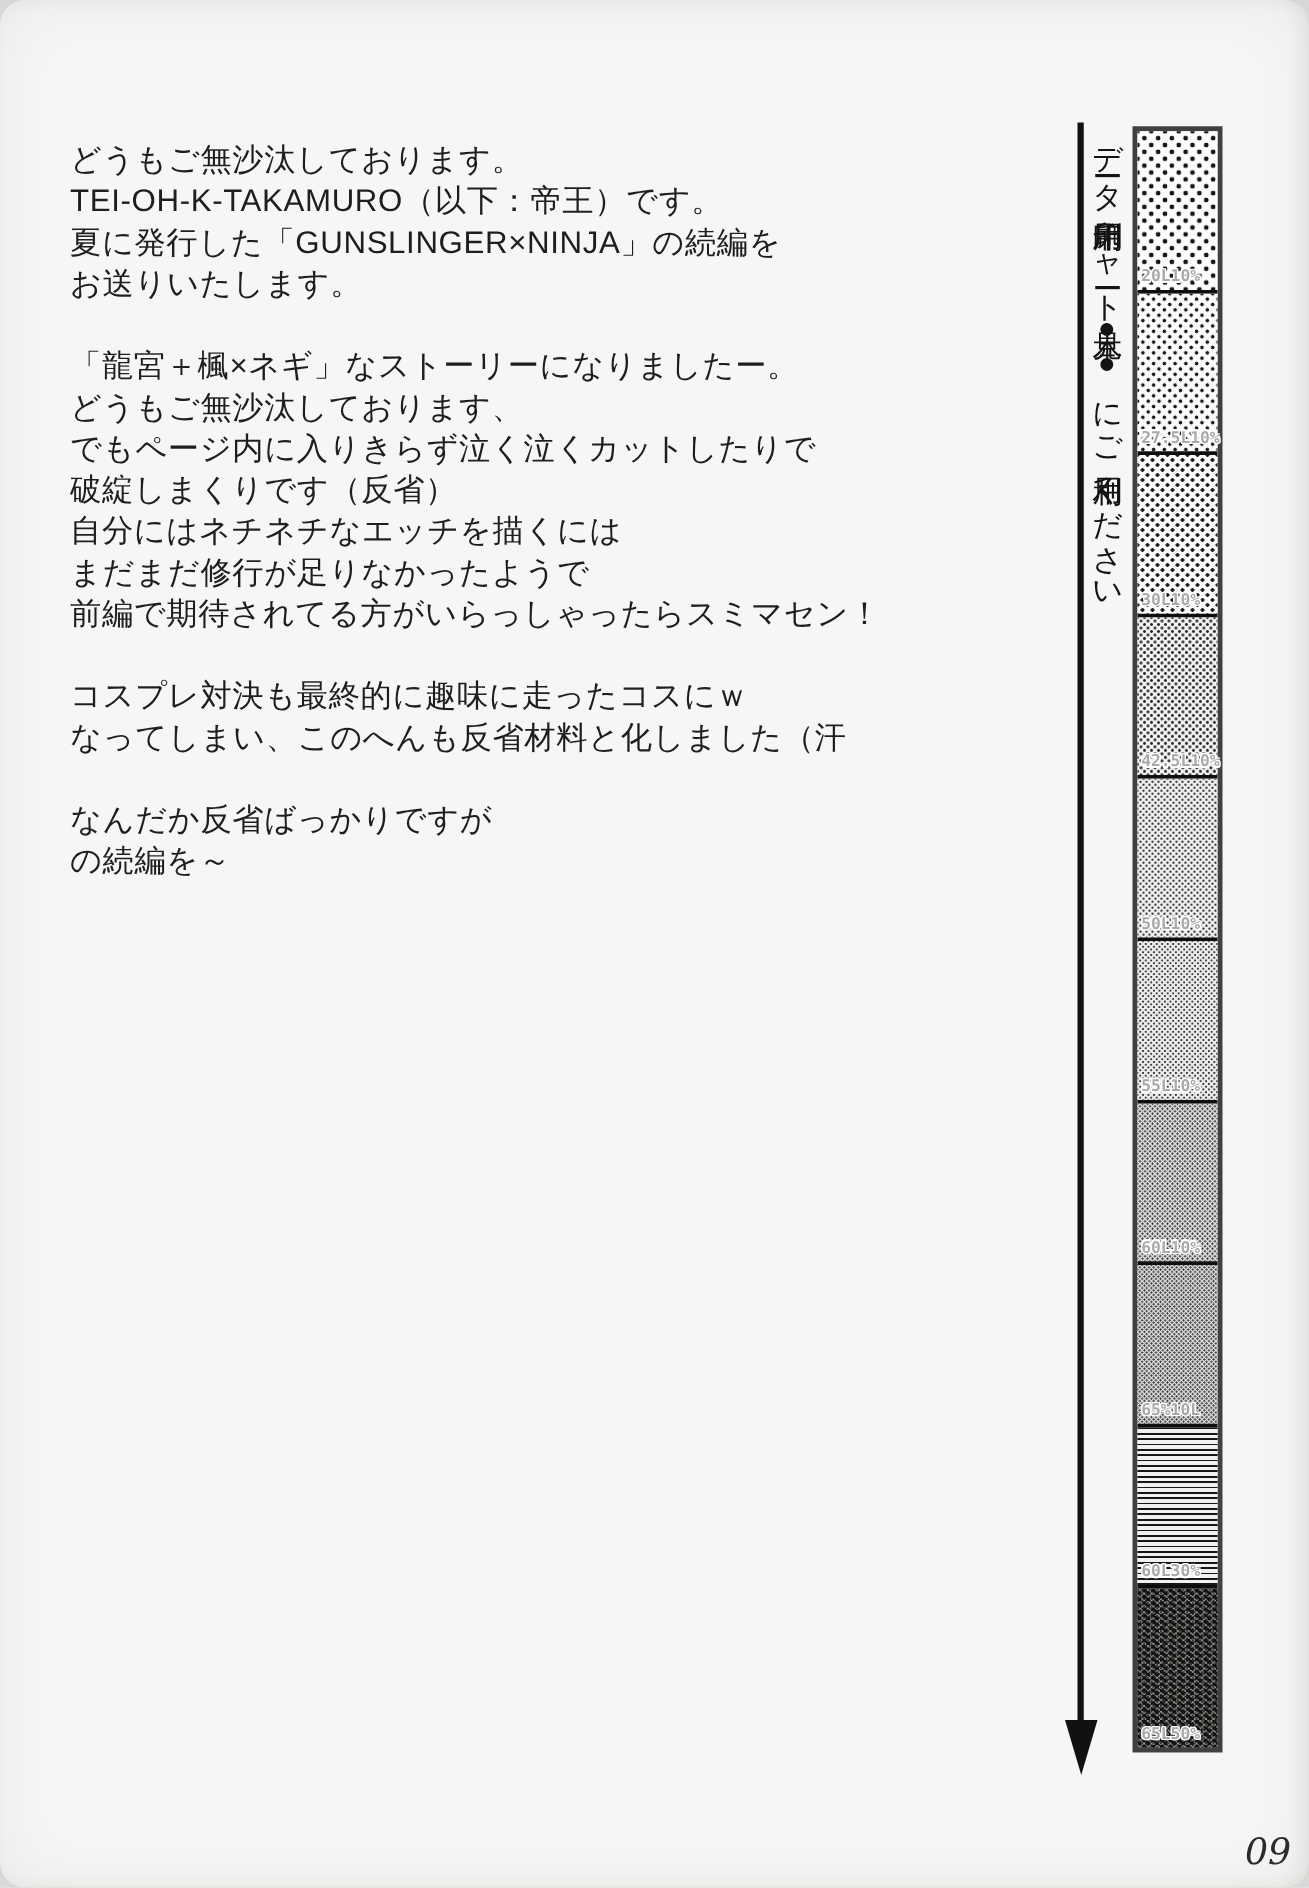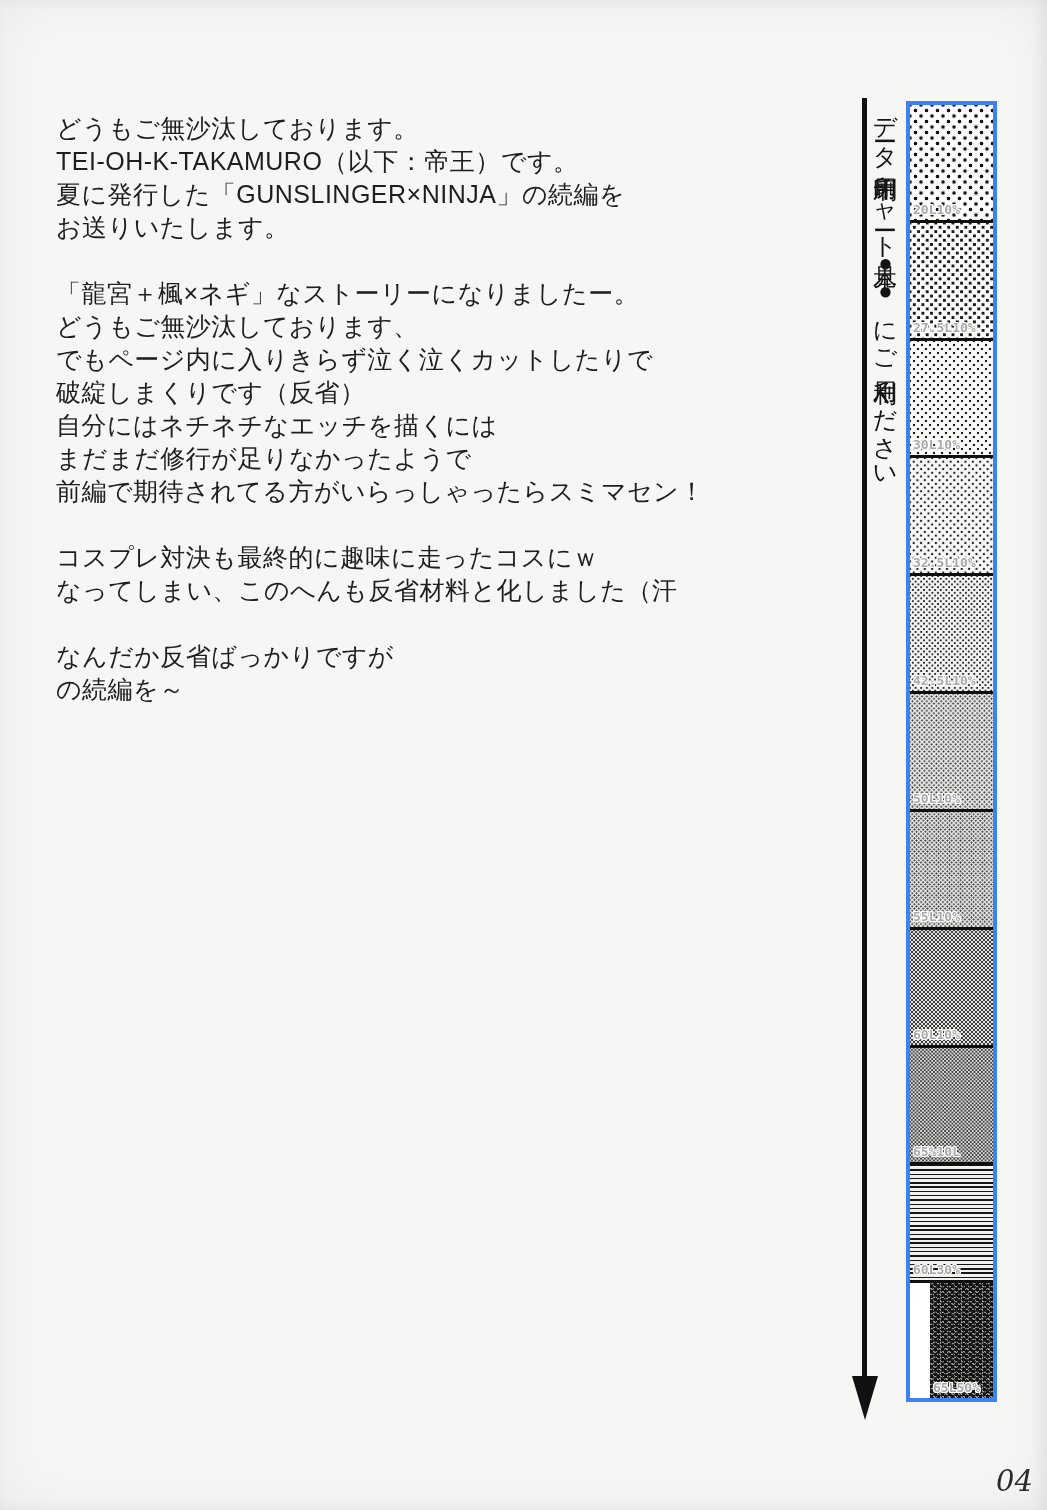--- a/index.html
+++ b/index.html
@@ -5,20 +5,21 @@
   html, body { margin: 0; padding: 0; background: #d8d8d6; }
   .page {
     position: relative;
     width: 1047px;
     height: 1510px;
     background: #f6f6f4;
     box-shadow: inset 0 0 60px rgba(0,0,0,0.05), inset -6px 0 14px rgba(0,0,0,0.06);
     overflow: hidden;
     font-family: "Liberation Sans", "DejaVu Sans", sans-serif;
     color: #1c1c1c;
+    border-radius: 20px;
   }
 
   
   .body-text {
     position: absolute;
     left: 56px;
     top: 112px;
     width: 790px;
     font-size: 25px;
     line-height: 33px;
@@ -51,23 +52,23 @@
     font-size: 24px;
     line-height: 34px;
     letter-spacing: 1px;
     color: #141414;
     white-space: nowrap;
   }
 
   
   .tone-chart {
     position: absolute; left: 906px; top: 101px;
-    width: 91px; height: 1301px;
+    width: 72px; height: 1301px;
     box-sizing: border-box;
-    border: 4px solid #3b82f6;
+    border: 4px solid #404040;
     background: #fff;
     display: flex;
     flex-direction: column;
   }
   .cell {
     position: relative;
     flex: 1 1 0;
     border-bottom: 3px solid #0e0e0e;
   }
   .cell:last-child { border-bottom: none; }
@@ -166,21 +167,20 @@
       #161616 0px, #161616 1.4px,
       #f1f1ef 1.4px, #f1f1ef 4.3px
     );
   }
   .p-noise {
     background-color: #4a4a4a;
     background-image:
       repeating-conic-gradient(from 17deg, rgba(10,10,10,0.9) 0% 25%, rgba(0,0,0,0) 25% 50%),
       repeating-conic-gradient(from 73deg, #303030 0% 25%, #969690 25% 50%);
     background-size: 7px 5px, 3px 3px;
-    margin-left: 20px;
   }
 
   
   .page-number {
     position: absolute;
     left: 996px;
     top: 1464px;
     font-family: "DejaVu Serif", "Liberation Serif", serif;
     font-style: italic;
     font-size: 29px;
@@ -228,23 +228,20 @@
   <div class="tone-chart">
       <div class="cell p-dots-xl">
         <span class="cell-label">20L10%</span>
       </div>
       <div class="cell p-dots-l">
         <span class="cell-label">27.5L10%</span>
       </div>
       <div class="cell p-dots-ml">
         <span class="cell-label">30L10%</span>
       </div>
-      <div class="cell p-dots-m">
-        <span class="cell-label">32.5L10%</span>
-      </div>
       <div class="cell p-dots-ms">
         <span class="cell-label">42.5L10%</span>
       </div>
       <div class="cell p-dots-s">
         <span class="cell-label">50L10%</span>
       </div>
       <div class="cell p-dots-xs">
         <span class="cell-label">55L10%</span>
       </div>
       <div class="cell p-dots-xxs">
@@ -254,15 +251,15 @@
         <span class="cell-label">65%10L</span>
       </div>
       <div class="cell p-hlines">
         <span class="cell-label">60L30%</span>
       </div>
       <div class="cell p-noise">
         <span class="cell-label">65L50%</span>
       </div>
     </div>
 
-  <div class="page-number">04</div>
+  <div class="page-number">09</div>
 
 </div>
 
 </body></html>

